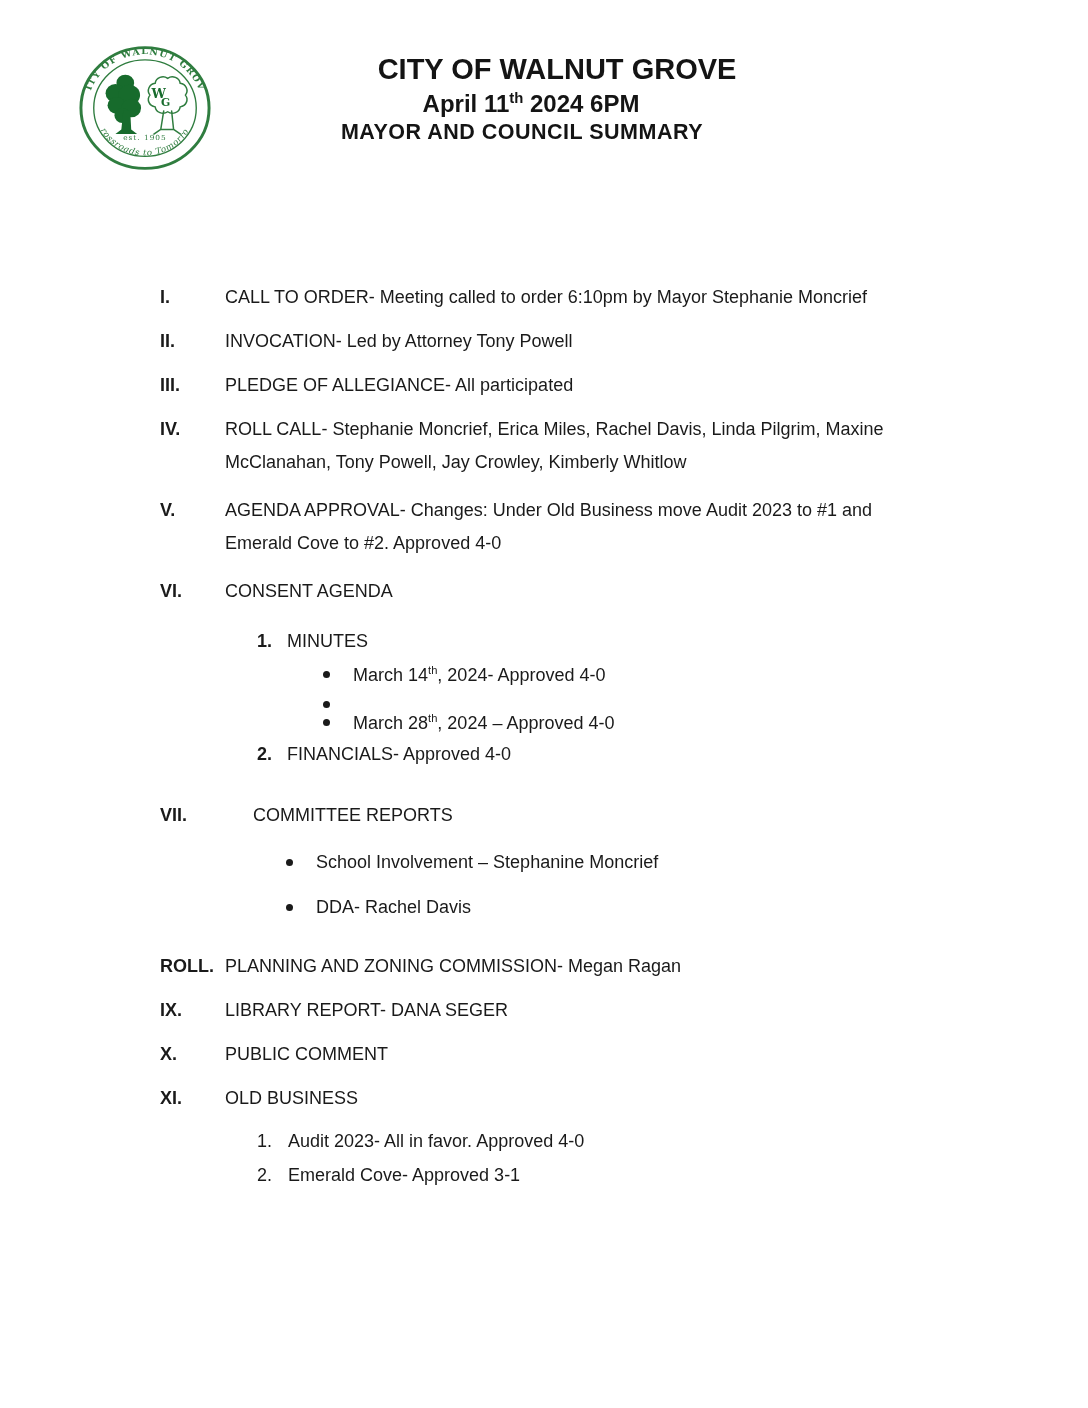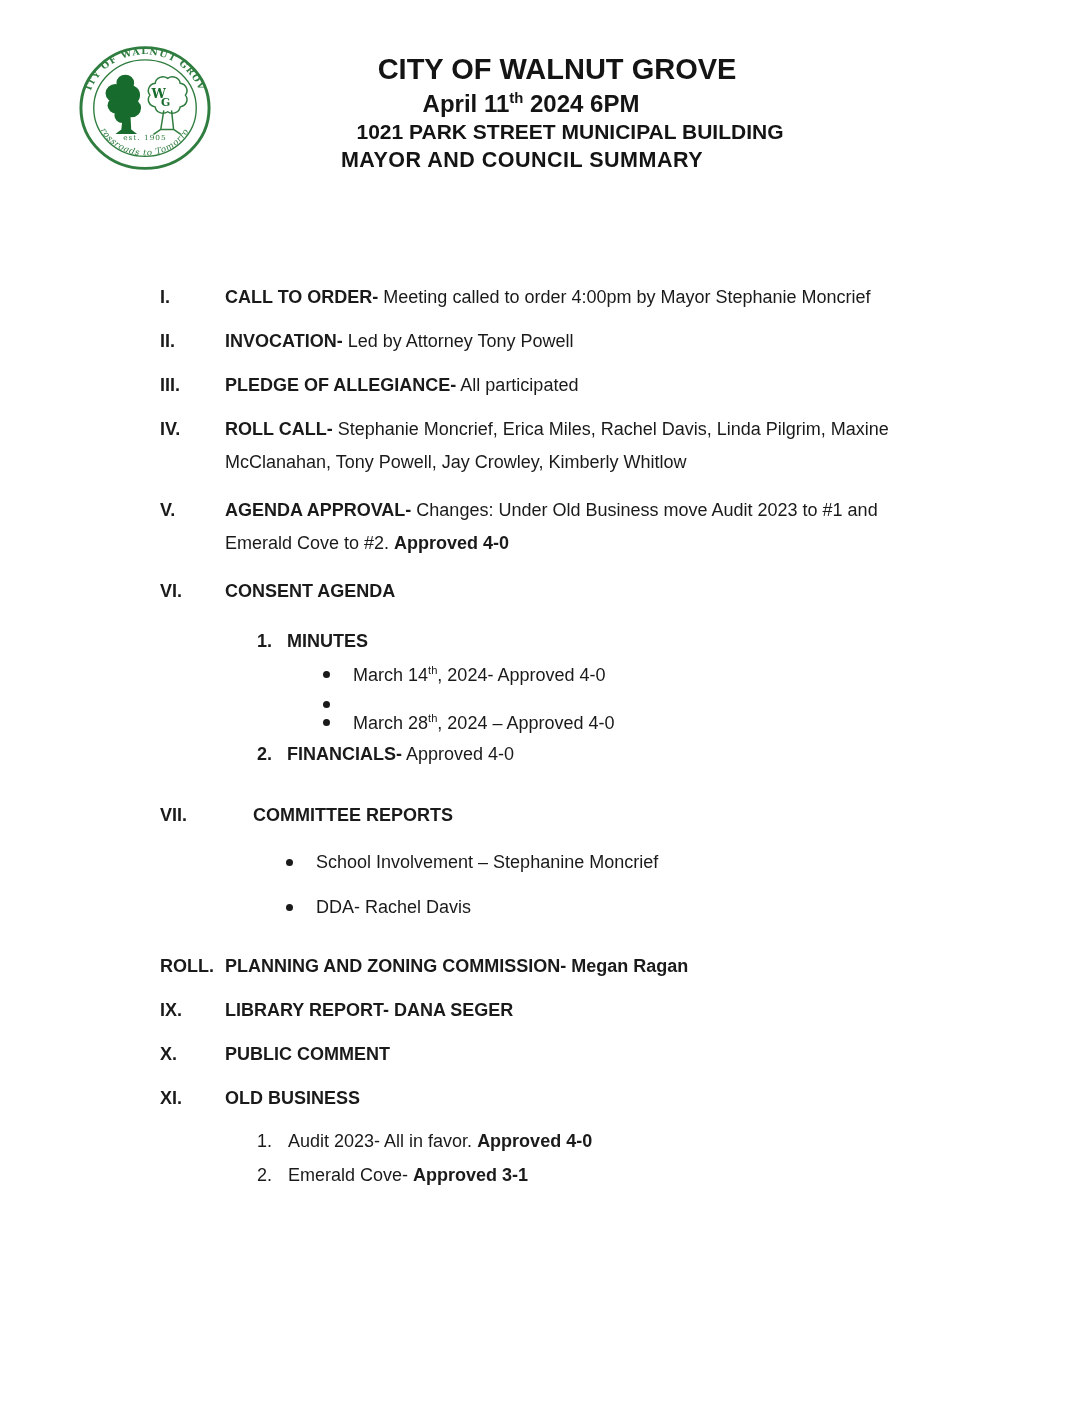--- a/index.html
+++ b/index.html
@@ -19,21 +19,21 @@
   .h-date {font-size:24px;line-height:28px;position:relative;left:-29px;margin-top:4px;}
   .h-addr {font-size:21px;line-height:28px;position:relative;left:10px;}
   .h-doc  {font-size:21.5px;line-height:28px;position:relative;left:-38px;letter-spacing:.5px;text-align:center;}
   sup{font-size:.62em;line-height:0;vertical-align:super;}
 
   
   .content{position:absolute;left:160px;top:281px;width:880px;font-size:18px;line-height:33px;}
   .row{display:flex;margin-bottom:11px;}
   .numeral{width:65px;flex-shrink:0;font-weight:700;}
   .body{width:740px;}
-  .b{font-weight:700;}
+  .b{font-weight:400;}
   .row.iv .body{width:762px;}
   .row.v  .body{width:680px;}
   .row.sp{margin-top:15px;}
   .row.vi{margin-bottom:28px;}
   .row.vii{margin-bottom:14px;gap:28px;}
 
   .sublist{margin-top:17px;}
   .subrow{display:flex;}
   .subrow .num{margin-left:32px;width:30px;flex-shrink:0;font-weight:700;}
 
@@ -94,29 +94,28 @@
       <text x="84" y="58" font-size="13" text-anchor="middle">W</text>
       <text x="91" y="67" font-size="11" text-anchor="middle">G</text>
     </g>
 
     <text class="seal-est" x="70" y="103" text-anchor="middle" fill="#2f7d3f">est. 1905</text>
   </svg>
 
   <div class="header">
     <div class="h-title">CITY OF WALNUT GROVE</div>
     <div class="h-date"><span>April 11</span><sup>th</sup><span> 2024 6PM</span></div>
-    <div class="h-addr">1021 PARK STREET MUNICIPAL BUILDING</div>
     <div class="h-doc">MAYOR AND COUNCIL SUMMARY</div>
   </div>
 
   <div class="content">
 
     <div class="row">
       <span class="numeral">I.</span>
-      <span class="body"><span class="b">CALL TO ORDER-</span><span> Meeting called to order 4:00pm by Mayor Stephanie Moncrief</span></span>
+      <span class="body"><span class="b">CALL TO ORDER-</span><span> Meeting called to order 6:10pm by Mayor Stephanie Moncrief</span></span>
     </div>
 
     <div class="row">
       <span class="numeral">II.</span>
       <span class="body"><span class="b">INVOCATION-</span><span> Led by Attorney Tony Powell</span></span>
     </div>
 
     <div class="row">
       <span class="numeral">III.</span>
       <span class="body"><span class="b">PLEDGE OF ALLEGIANCE-</span><span> All participated</span></span>

